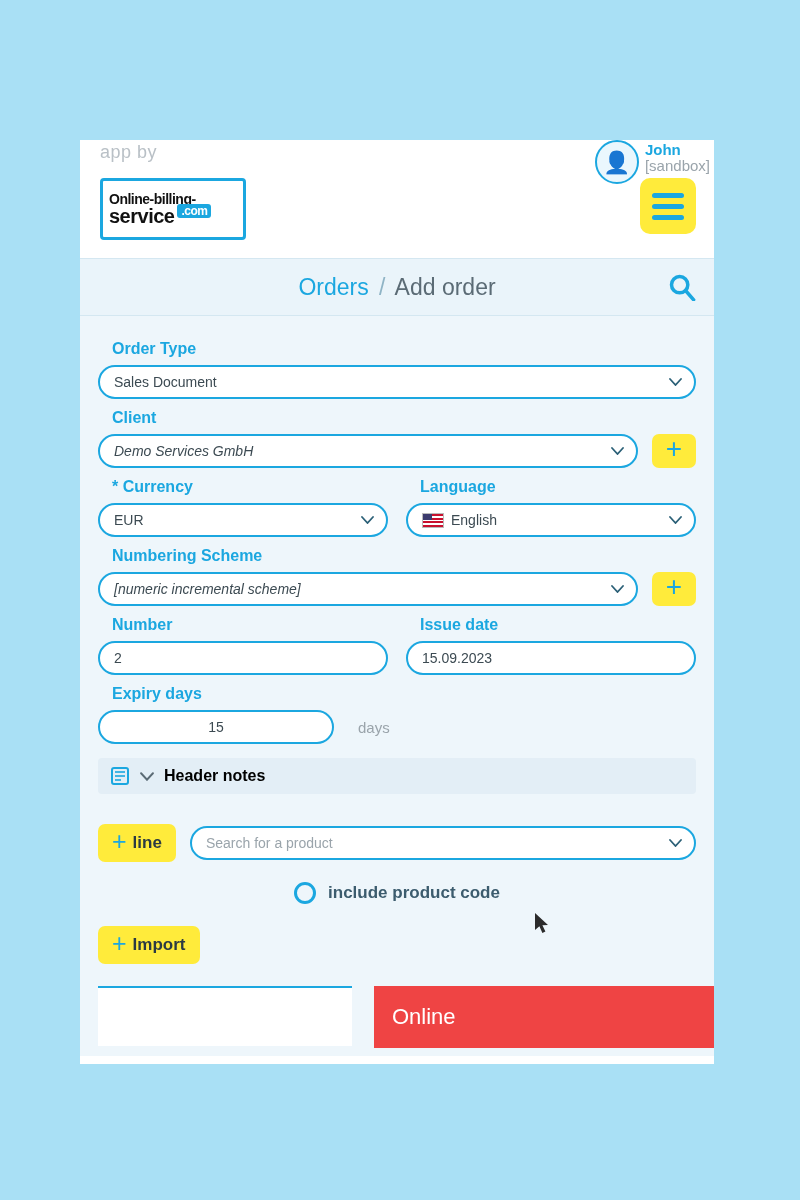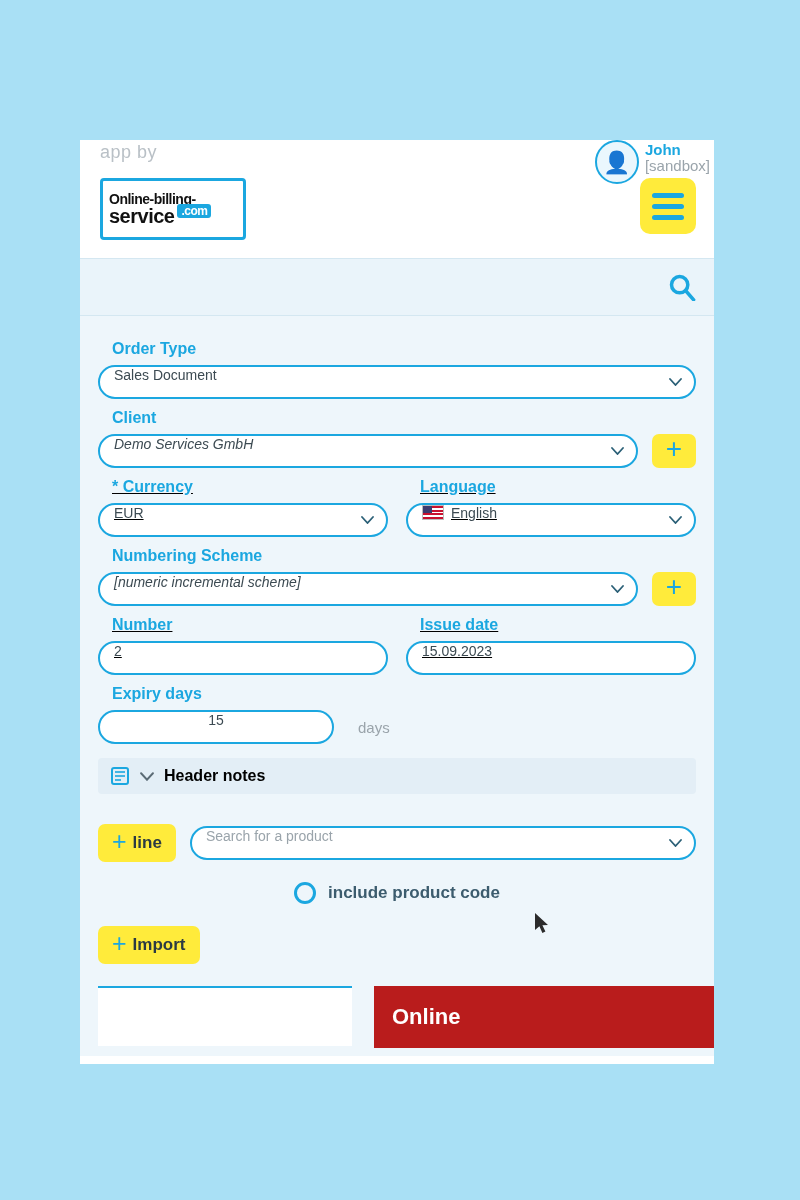--- a/index.html
+++ b/index.html
@@ -189,21 +189,21 @@
   }
 
   .field {
     position: relative;
     height: 34px;
     background: #ffffff;
     border: 2px solid #1ba7e0;
     border-radius: 18px;
     box-sizing: border-box;
     display: flex;
-    align-items: flex-start;
+    align-items: center;
     padding: 0 30px 0 14px;
     font-size: 14px;
     color: #3c4a52;
   }
   .field.placeholder { color: #9aa4ab; }
   .caret {
     position: absolute;
     right: 12px;
     top: 50%;
     transform: translateY(-50%);
@@ -232,21 +232,20 @@
     font-size: 28px;
     line-height: 1;
     color: #1ba7e0;
     font-weight: 400;
     position: relative;
     top: -2px;
   }
   .two-col {
     display: flex;
     gap: 18px;
-    text-decoration: underline;
   }
   .two-col > div { flex: 1; }
 
   .flag {
     width: 22px;
     height: 15px;
     margin-right: 7px;
     border: 1px solid #bbb;
     box-sizing: border-box;
     flex: none;
@@ -364,26 +363,25 @@
     height: 58px;
     background: #ffffff;
     border-top: 2px solid #1ba7e0;
   }
   .online-tab {
     position: absolute;
     left: 276px;
     top: 0;
     width: 352px;
     height: 62px;
-    background: #b91c1c;
+    background: #ef4444;
     display: flex;
     align-items: center;
     padding-left: 18px;
     box-sizing: border-box;
-    font-weight: bold;
   }
   .online-tab .txt {
     color: #ffffff;
     font-size: 22px;
   }
 
   .cursor {
     position: absolute;
     left: 455px;
     top: 597px;
@@ -419,20 +417,25 @@
     </div>
 
     <div class="burger">
       <span></span>
       <span></span>
       <span></span>
     </div>
   </div>
 
   <div class="crumbbar">
+    <div class="crumbs">
+      <span class="crumb-link">Orders</span>
+      <span class="crumb-sep">/</span>
+      <span class="crumb-current">Add order</span>
+    </div>
     <svg class="search-icon" viewBox="0 0 24 24">
       <circle cx="10" cy="10" r="7" fill="none" stroke="#1ba7e0" stroke-width="3"></circle>
       <line x1="15" y1="15" x2="22" y2="23" stroke="#1ba7e0" stroke-width="3" stroke-linecap="round"></line>
     </svg>
   </div>
 
   <div class="form">
 
     <div class="label">Order Type</div>
     <div class="field">

